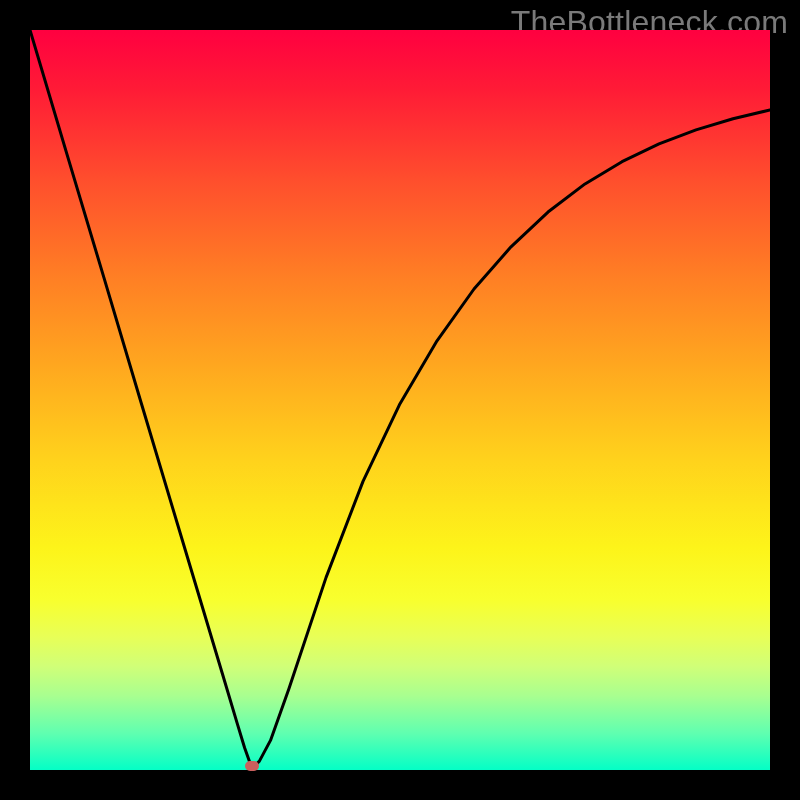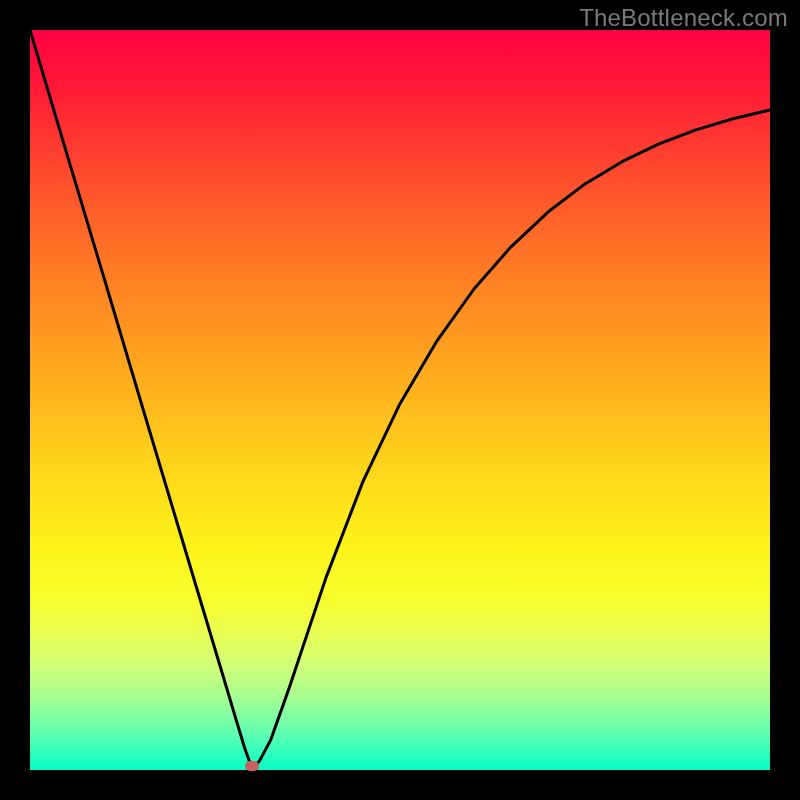--- a/index.html
+++ b/index.html
@@ -39,21 +39,21 @@
       #a8ff90 90%,
       #60ffb0 95%,
       #04ffc6 100%
     );
   }
   .watermark {
     position: absolute;
     top: 4px;
     right: 12px;
     color: #7a7a7a;
-    font-size: 24px;
+    font-size: 32px;
     font-weight: 500;
     letter-spacing: 0.2px;
   }
   svg.curve {
     position: absolute;
     top: 0;
     left: 0;
     width: 740px;
     height: 740px;
   }

